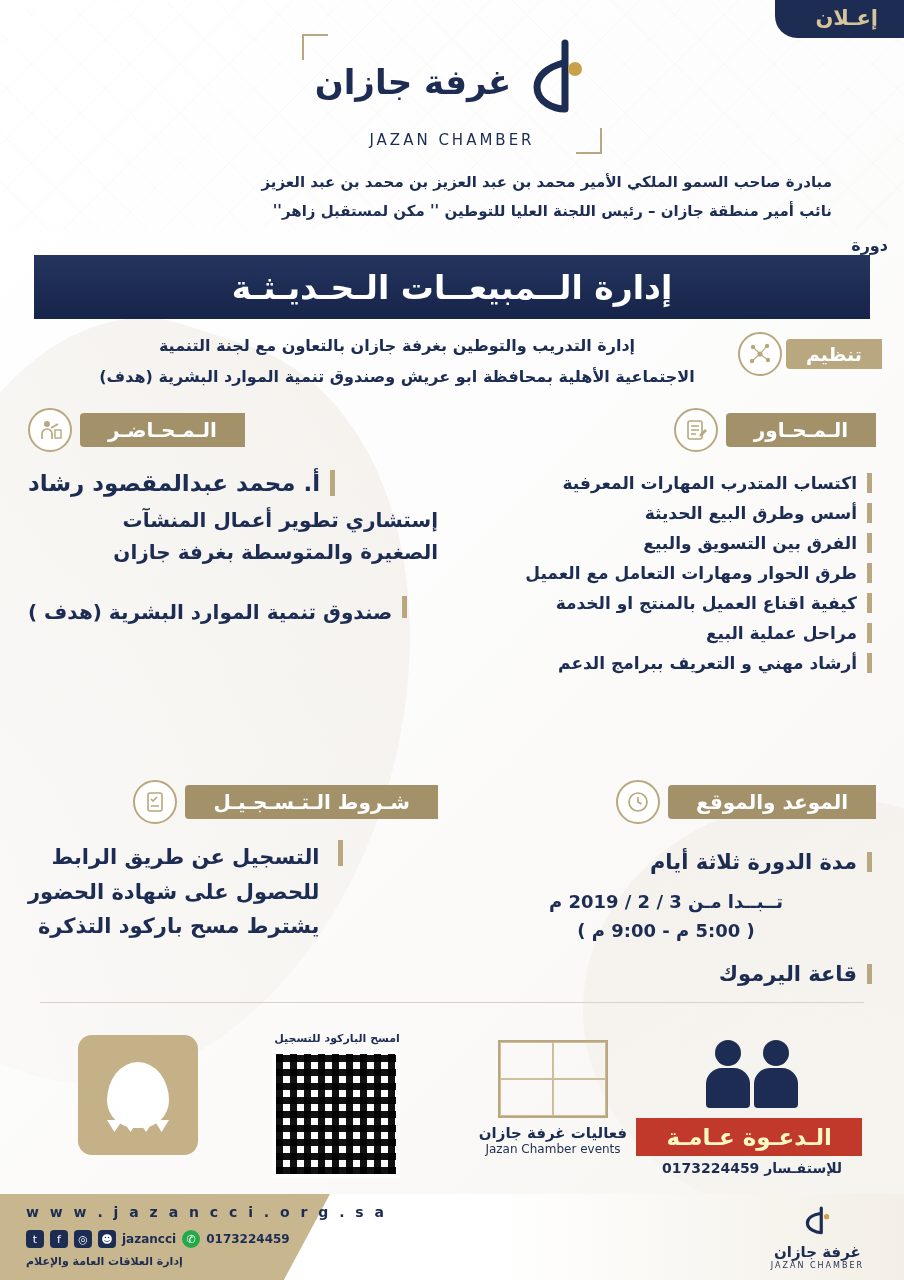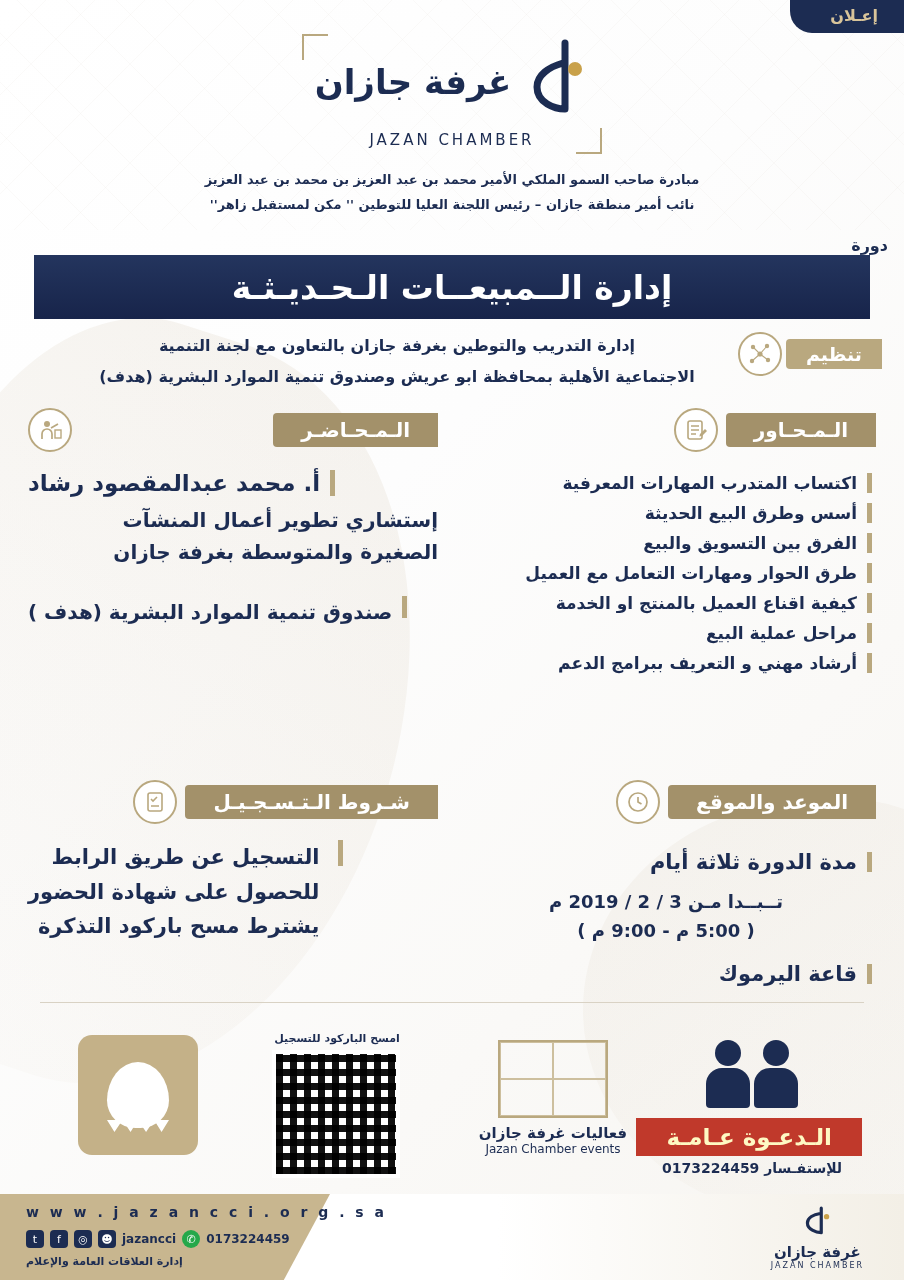--- a/index.html
+++ b/index.html
@@ -40,21 +40,21 @@
     transform: rotate(-12deg);
     border-radius: 50% 50% 45% 55%;
     pointer-events: none;
   }
 
   
   .announce-tab {
     position: absolute; top: 0; right: 0;
     background: #1c2c52;
     color: #d8c49a;
-    font-size: 16px; font-weight: bold;
+    font-size: 21px; font-weight: bold;
     letter-spacing: 2px;
     padding: 6px 26px 8px 40px;
     border-bottom-left-radius: 22px;
   }
 
   
   .logo-wrap {
     position: relative;
     margin: 34px auto 0;
     width: 300px; height: 120px;
@@ -71,23 +71,23 @@
     font-size: 34px; font-weight: bold; color: #1c2c52; line-height: 1;
   }
   .logo-text-en {
     font-size: 15px; letter-spacing: 3px; color: #1c2c52; direction: ltr;
     text-align: center; margin-top: 6px;
   }
 
   
   .initiative {
     margin: 14px auto 0;
-    text-align: center;
+    text-align: right;
     color: #1c2c52;
-    font-size: 13px;
+    font-size: 15px;
     font-weight: bold;
     line-height: 1.9;
     max-width: 760px;
   }
 
   
   .dawrah {
     position: absolute; right: 16px; top: 236px;
     color: #1c2c52; font-size: 16px; font-weight: bold;
   }
@@ -349,21 +349,21 @@
           <span>مراحل عملية البيع</span>
         </div>
       <div class="bullet-row">
           <span class="bar"></span>
           <span>أرشاد مهني و التعريف ببرامج الدعم</span>
         </div>
     </div>
   </div>
 
   <div class="col-left">
-    <div class="sec-head" style="justify-content:space-between">
+    <div class="sec-head" style="justify-content:flex-end">
       <span class="pill dark">الـمـحـاضـر</span>
       <span class="circ-icon">
         <svg width="24" height="24" viewBox="0 0 24 24">
           <circle cx="9" cy="6" r="3" fill="#b9a87f"></circle>
           <path d="M4 21v-5a5 5 0 0 1 10 0v5" fill="none" stroke="#b9a87f" stroke-width="1.7"></path>
           <path d="M13 10l7-4" stroke="#b9a87f" stroke-width="1.7"></path>
           <rect x="17" y="12" width="6" height="8" fill="none" stroke="#b9a87f" stroke-width="1.4"></rect>
         </svg>
       </span>
     </div>

